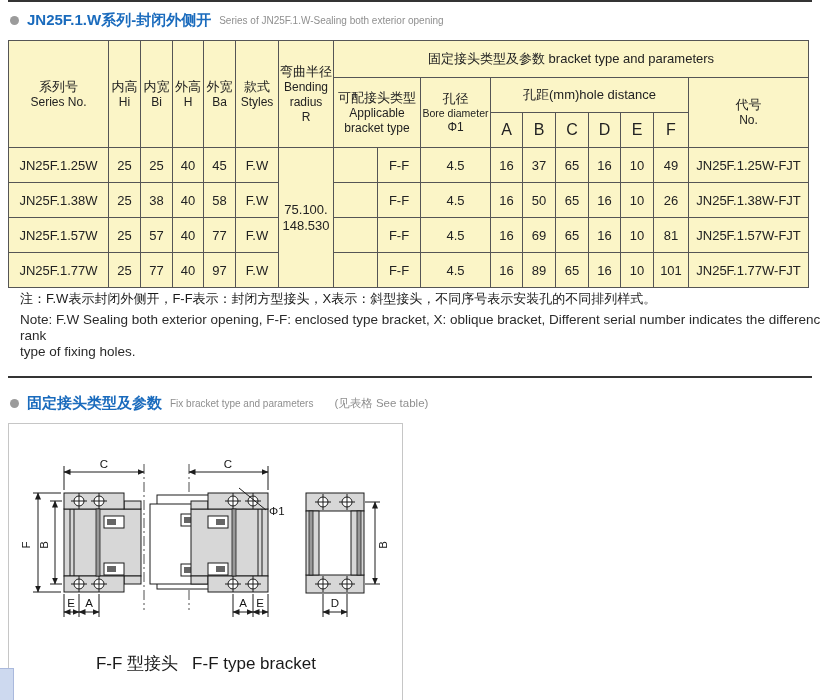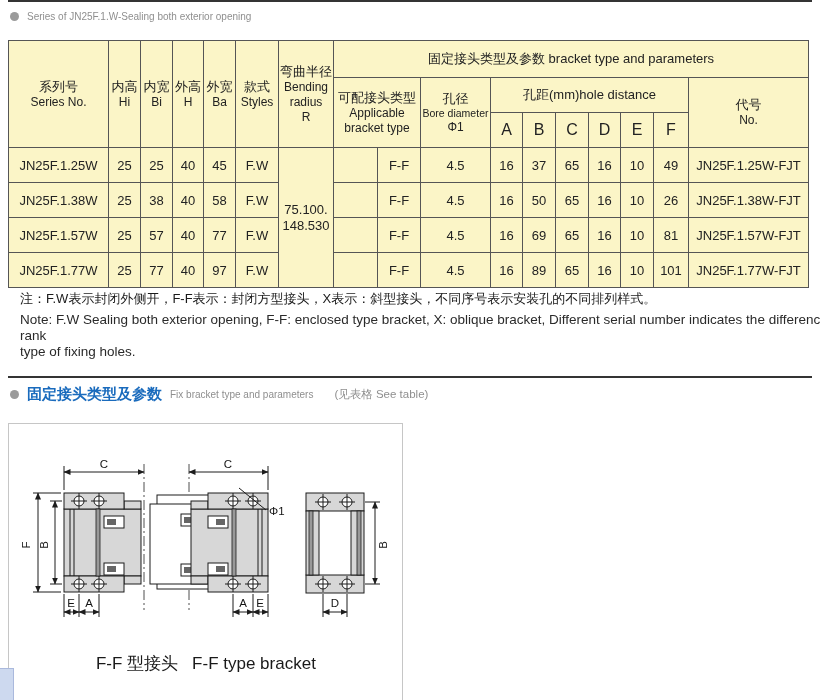--- a/index.html
+++ b/index.html
@@ -59,20 +59,21 @@
   svg text.lab{font-size:11.5px;fill:#141414}
   svg text.cap{font-size:17px;fill:#1a1a1a}
 </style>
 </head>
 <body>
 
 <div class="topline"></div>
 
 <div class="sec-title" style="top:11px">
   <span class="bullet"></span>
+  <span class="t-zh">JN25F.1.W系列-封闭外侧开</span>
   <span class="t-en">Series of JN25F.1.W-Sealing both exterior opening</span>
 </div>
 
 <table class="spec">
   <colgroup>
     <col style="width:100px">
       <col style="width:32px">
       <col style="width:32px">
       <col style="width:31px">
     <col style="width:32px">
@@ -232,21 +233,21 @@
   </table>
 
 <div class="notes">
   <div class="note-zh">注：F.W表示封闭外侧开，F-F表示：封闭方型接头，X表示：斜型接头，不同序号表示安装孔的不同排列样式。</div>
   <div class="note-en">Note: F.W Sealing both exterior opening, F-F: enclosed type bracket, X: oblique bracket, Different serial number indicates the difference rank</div>
   <div class="note-en">type of fixing holes.</div>
 </div>
 
 <div class="divider2"></div>
 
-<div class="sec-title" style="top:385px">
+<div class="sec-title" style="top:394px">
   <span class="bullet"></span>
   <span class="t-zh">固定接头类型及参数</span>
   <span class="t-en">Fix bracket type and parameters</span>
   <span class="t-note">(见表格 See table)</span>
 </div>
 
 <div class="draw-box">
   <svg width="395" height="276" viewBox="0 0 395 276">
     <defs>
       <marker id="arr" markerWidth="9" markerHeight="8" refX="6.5" refY="3" orient="auto-start-reverse" markerUnits="userSpaceOnUse">

